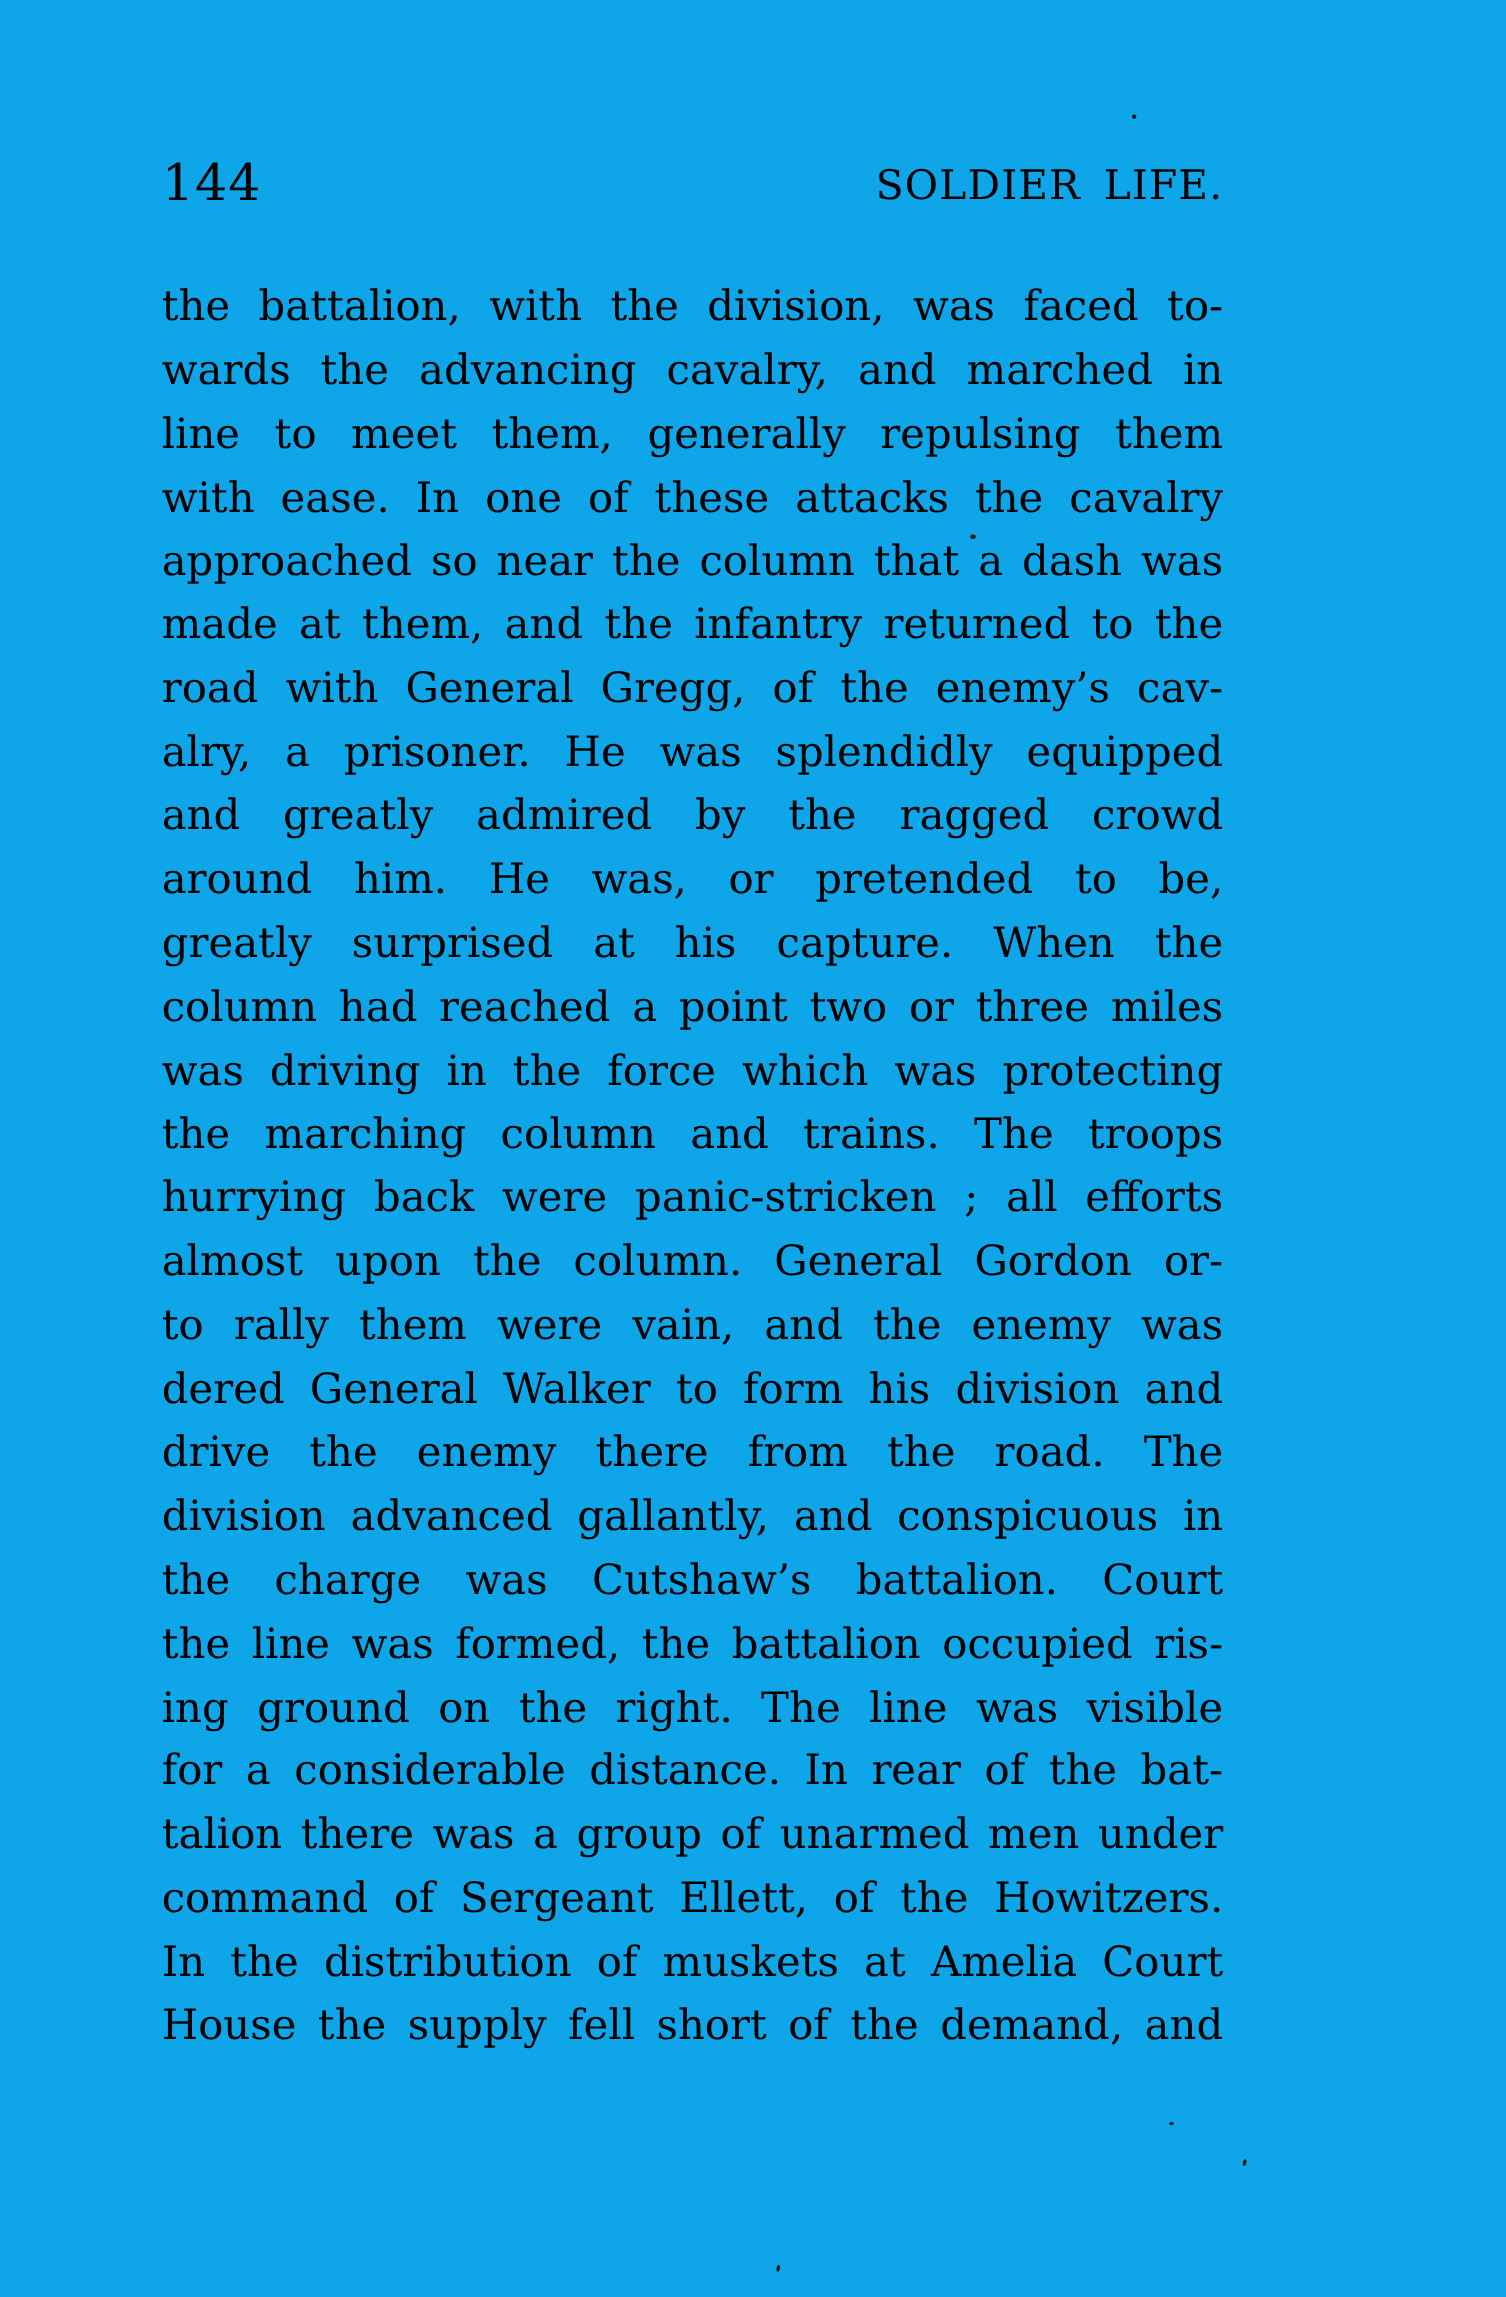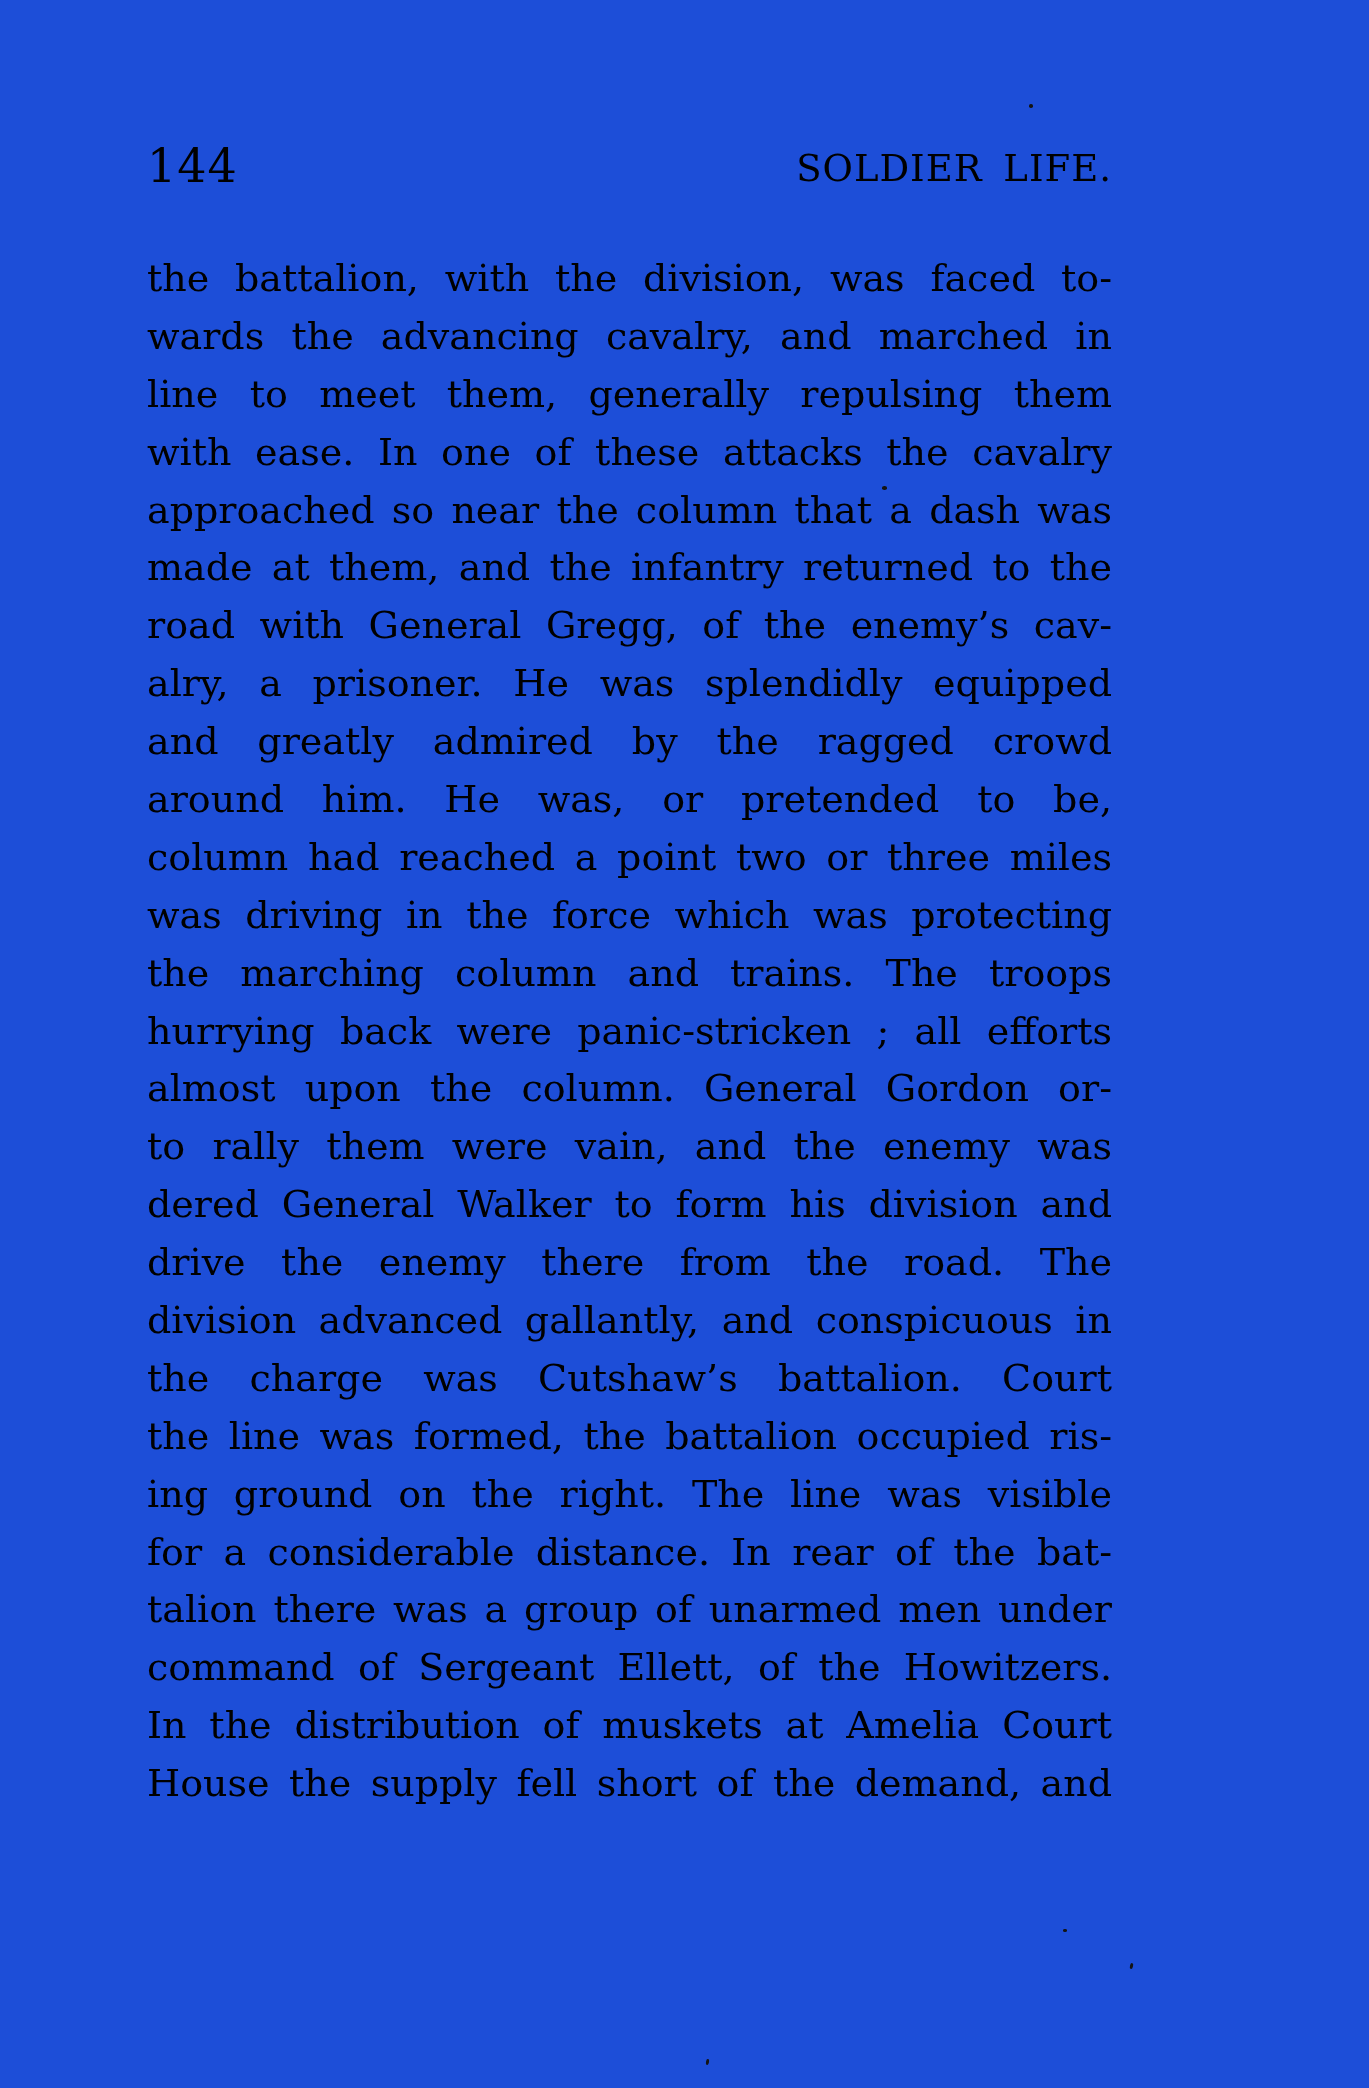--- a/index.html
+++ b/index.html
@@ -4,21 +4,21 @@
 <style>
   html, body {
     margin: 0;
     padding: 0;
     background: #ffffff;
   }
   .page {
     position: relative;
     width: 1369px;
     height: 2088px;
-    background: #1d4ed8;
+    background: #0ea5e9;
     color: #000000;
     font-family: "DejaVu Serif", serif;
     overflow: hidden;
   }
   .page-number {
     position: absolute;
     left: 147px;
     top: 143px;
     font-size: 46px;
     line-height: 1;
@@ -69,20 +69,21 @@
       <div class="text-line">the battalion, with the division, was faced to-</div>
       <div class="text-line">wards the advancing cavalry, and marched in</div>
       <div class="text-line">line to meet them, generally repulsing them</div>
       <div class="text-line">with ease. In one of these attacks the cavalry</div>
       <div class="text-line">approached so near the column that a dash was</div>
       <div class="text-line">made at them, and the infantry returned to the</div>
       <div class="text-line">road with General Gregg, of the enemy’s cav-</div>
       <div class="text-line">alry, a prisoner. He was splendidly equipped</div>
       <div class="text-line">and greatly admired by the ragged crowd</div>
       <div class="text-line">around him. He was, or pretended to be,</div>
+      <div class="text-line">greatly surprised at his capture. When the</div>
       <div class="text-line">column had reached a point two or three miles</div>
       <div class="text-line">was driving in the force which was protecting</div>
       <div class="text-line">the marching column and trains. The troops</div>
       <div class="text-line">hurrying back were panic-stricken ; all efforts</div>
       <div class="text-line">almost upon the column. General Gordon or-</div>
       <div class="text-line">to rally them were vain, and the enemy was</div>
       <div class="text-line">dered General Walker to form his division and</div>
       <div class="text-line">drive the enemy there from the road. The</div>
       <div class="text-line">division advanced gallantly, and conspicuous in</div>
       <div class="text-line">the charge was Cutshaw’s battalion. Court</div>

